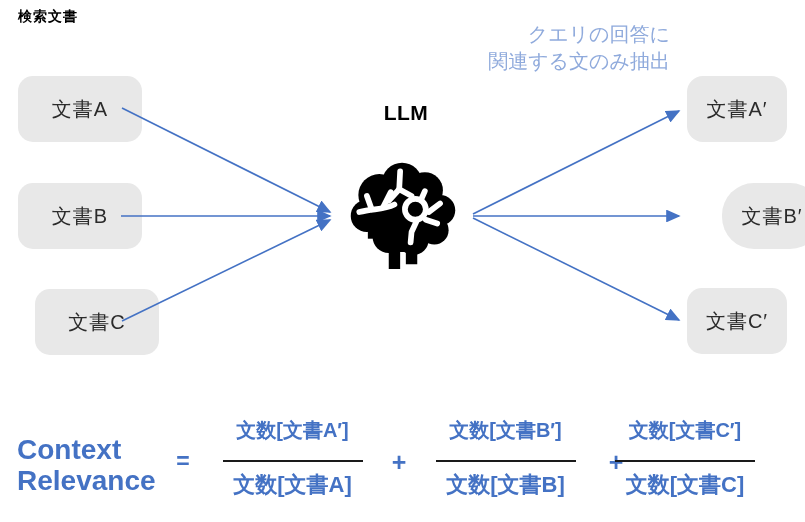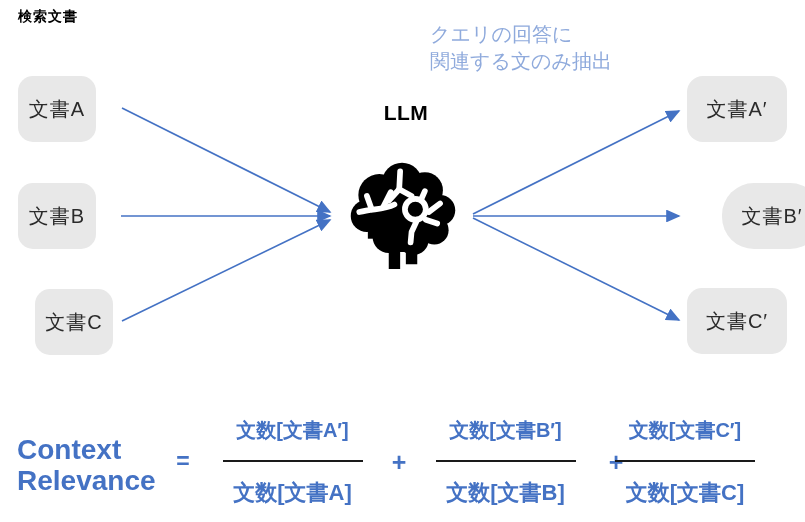--- a/index.html
+++ b/index.html
@@ -14,38 +14,38 @@
   html,body{background:#fff;}
   body{font-family:"Liberation Sans","DejaVu Sans",sans-serif;}
   .canvas{
     position:relative;width:805px;height:522px;background:#fff;overflow:hidden;
   }
   .page-title{
     position:absolute;left:18px;top:8px;
     font-size:14px;font-weight:700;color:#000;letter-spacing:1px;
   }
   .doc-box{
-    position:absolute;width:78px;height:66px;border-radius:15px;
+    position:absolute;width:124px;height:66px;border-radius:15px;
     background:var(--box-gray);
     display:flex;align-items:center;justify-content:center;
   }
   .doc-box span{font-size:20px;color:#2b2b2b;letter-spacing:1px;}
   .box-a{left:18px;top:76px;}
   .box-b{left:18px;top:183px;}
   .box-c{left:35px;top:289px;}
   .doc-box-r{width:100px;}
   .box-a2{left:687px;top:76px;border-radius:16px;}
   .box-b2{left:722px;top:183px;border-radius:32px;}
   .box-c2{left:687px;top:288px;}
   .llm-label{
     position:absolute;left:346px;top:101px;width:120px;text-align:center;
     font-size:21px;font-weight:700;color:#000;letter-spacing:0.5px;
   }
   .caption{
-    position:absolute;left:430px;top:21px;width:240px;text-align:left;
+    position:absolute;left:430px;top:21px;width:240px;text-align:right;
     font-size:20px;line-height:27px;color:var(--caption-blue);
   }
   .brain-wrap{position:absolute;left:341px;top:157px;width:124px;height:114px;}
   .arrow-layer{position:absolute;left:0;top:0;width:805px;height:522px;pointer-events:none;}
   .arrow-line{stroke:var(--arrow-blue);stroke-width:1.6;fill:none;}
   .arrow-head-fill{fill:var(--arrow-blue);}
   
   .formula-name{
     position:absolute;left:17px;top:434px;
     font-size:28px;font-weight:700;line-height:31px;color:var(--formula-blue);
@@ -59,21 +59,21 @@
   .op-plus2{left:599px;}
   .fraction{
     position:absolute;top:413px;width:175px;text-align:center;
     color:var(--formula-blue);font-weight:700;
   }
   .frac-1{left:205px;}
   .frac-2{left:418px;}
   .frac-3{left:600px;width:170px;}
   .frac-num{font-size:20px;line-height:34px;}
   .frac-bar{width:140px;margin:13px auto 0 auto;border-top:2px solid var(--bar-black);}
-  .frac-den{margin-top:16px;font-size:22px;line-height:30px;}
+  .frac-den{margin-top:8px;font-size:22px;line-height:30px;}
 </style>
 </head>
 <body>
 
 <div class="canvas">
 
   <div class="page-title">検索文書</div>
 
   <div class="caption">
     <div>クエリの回答に</div>

